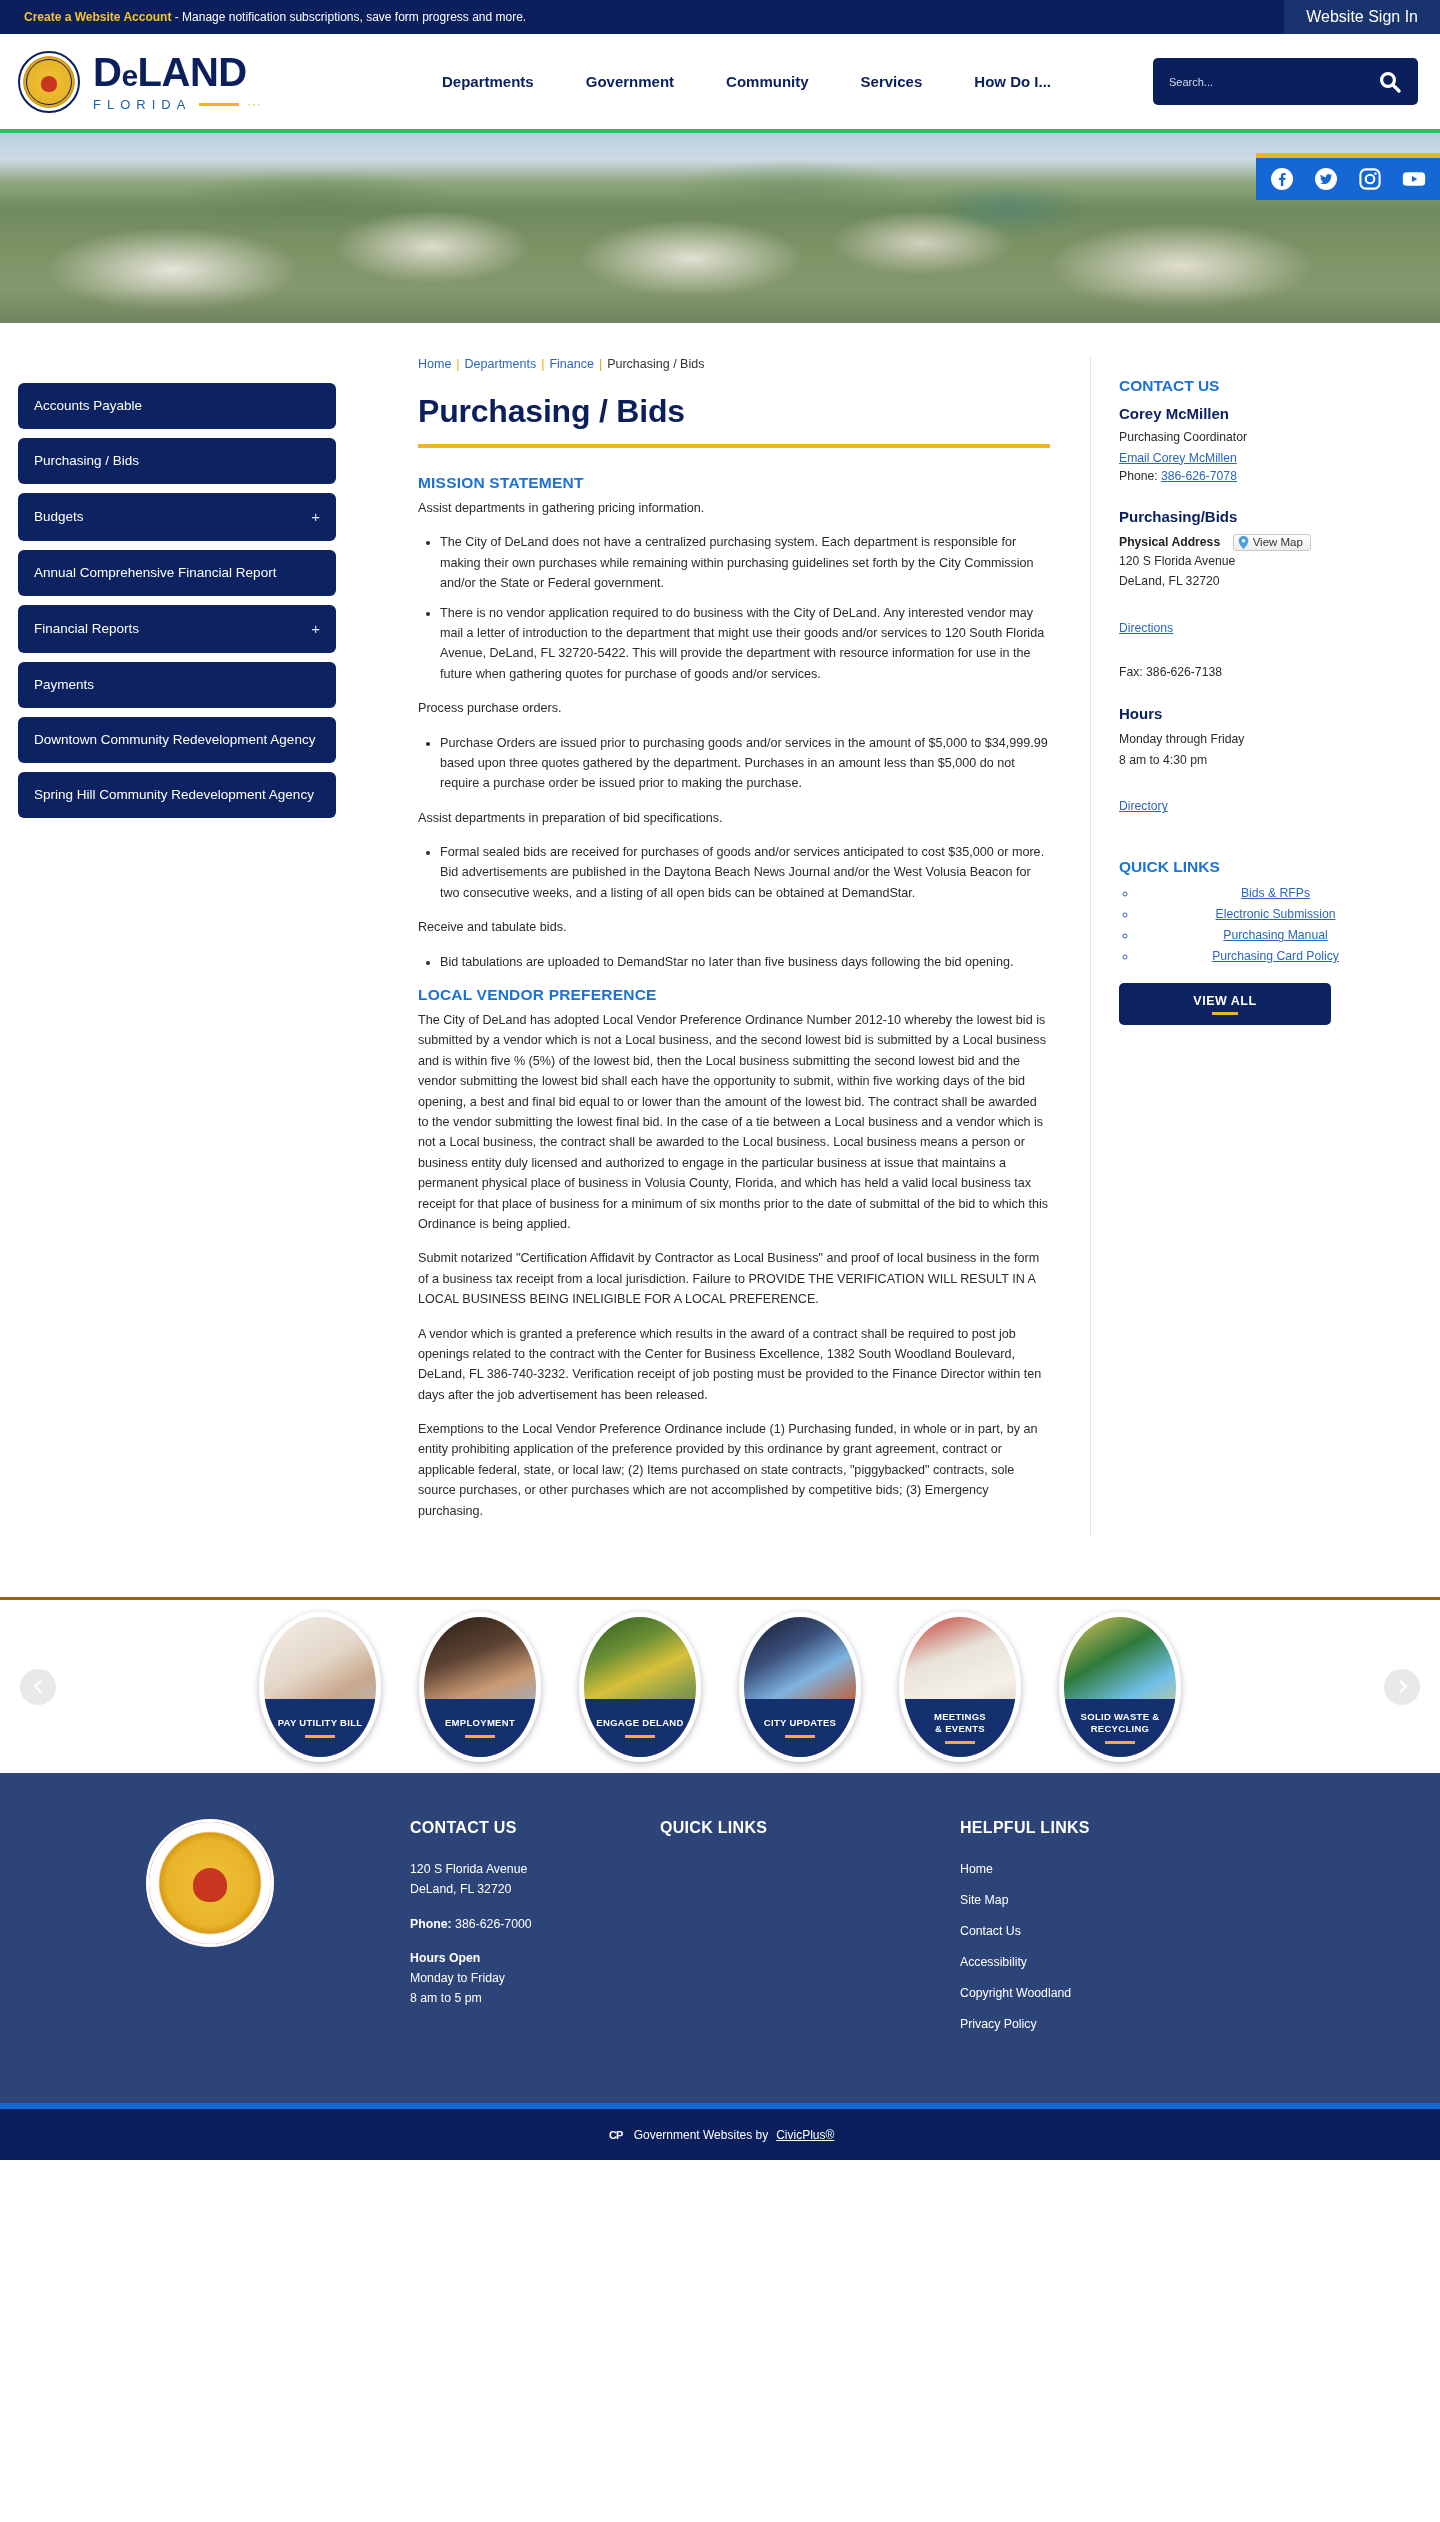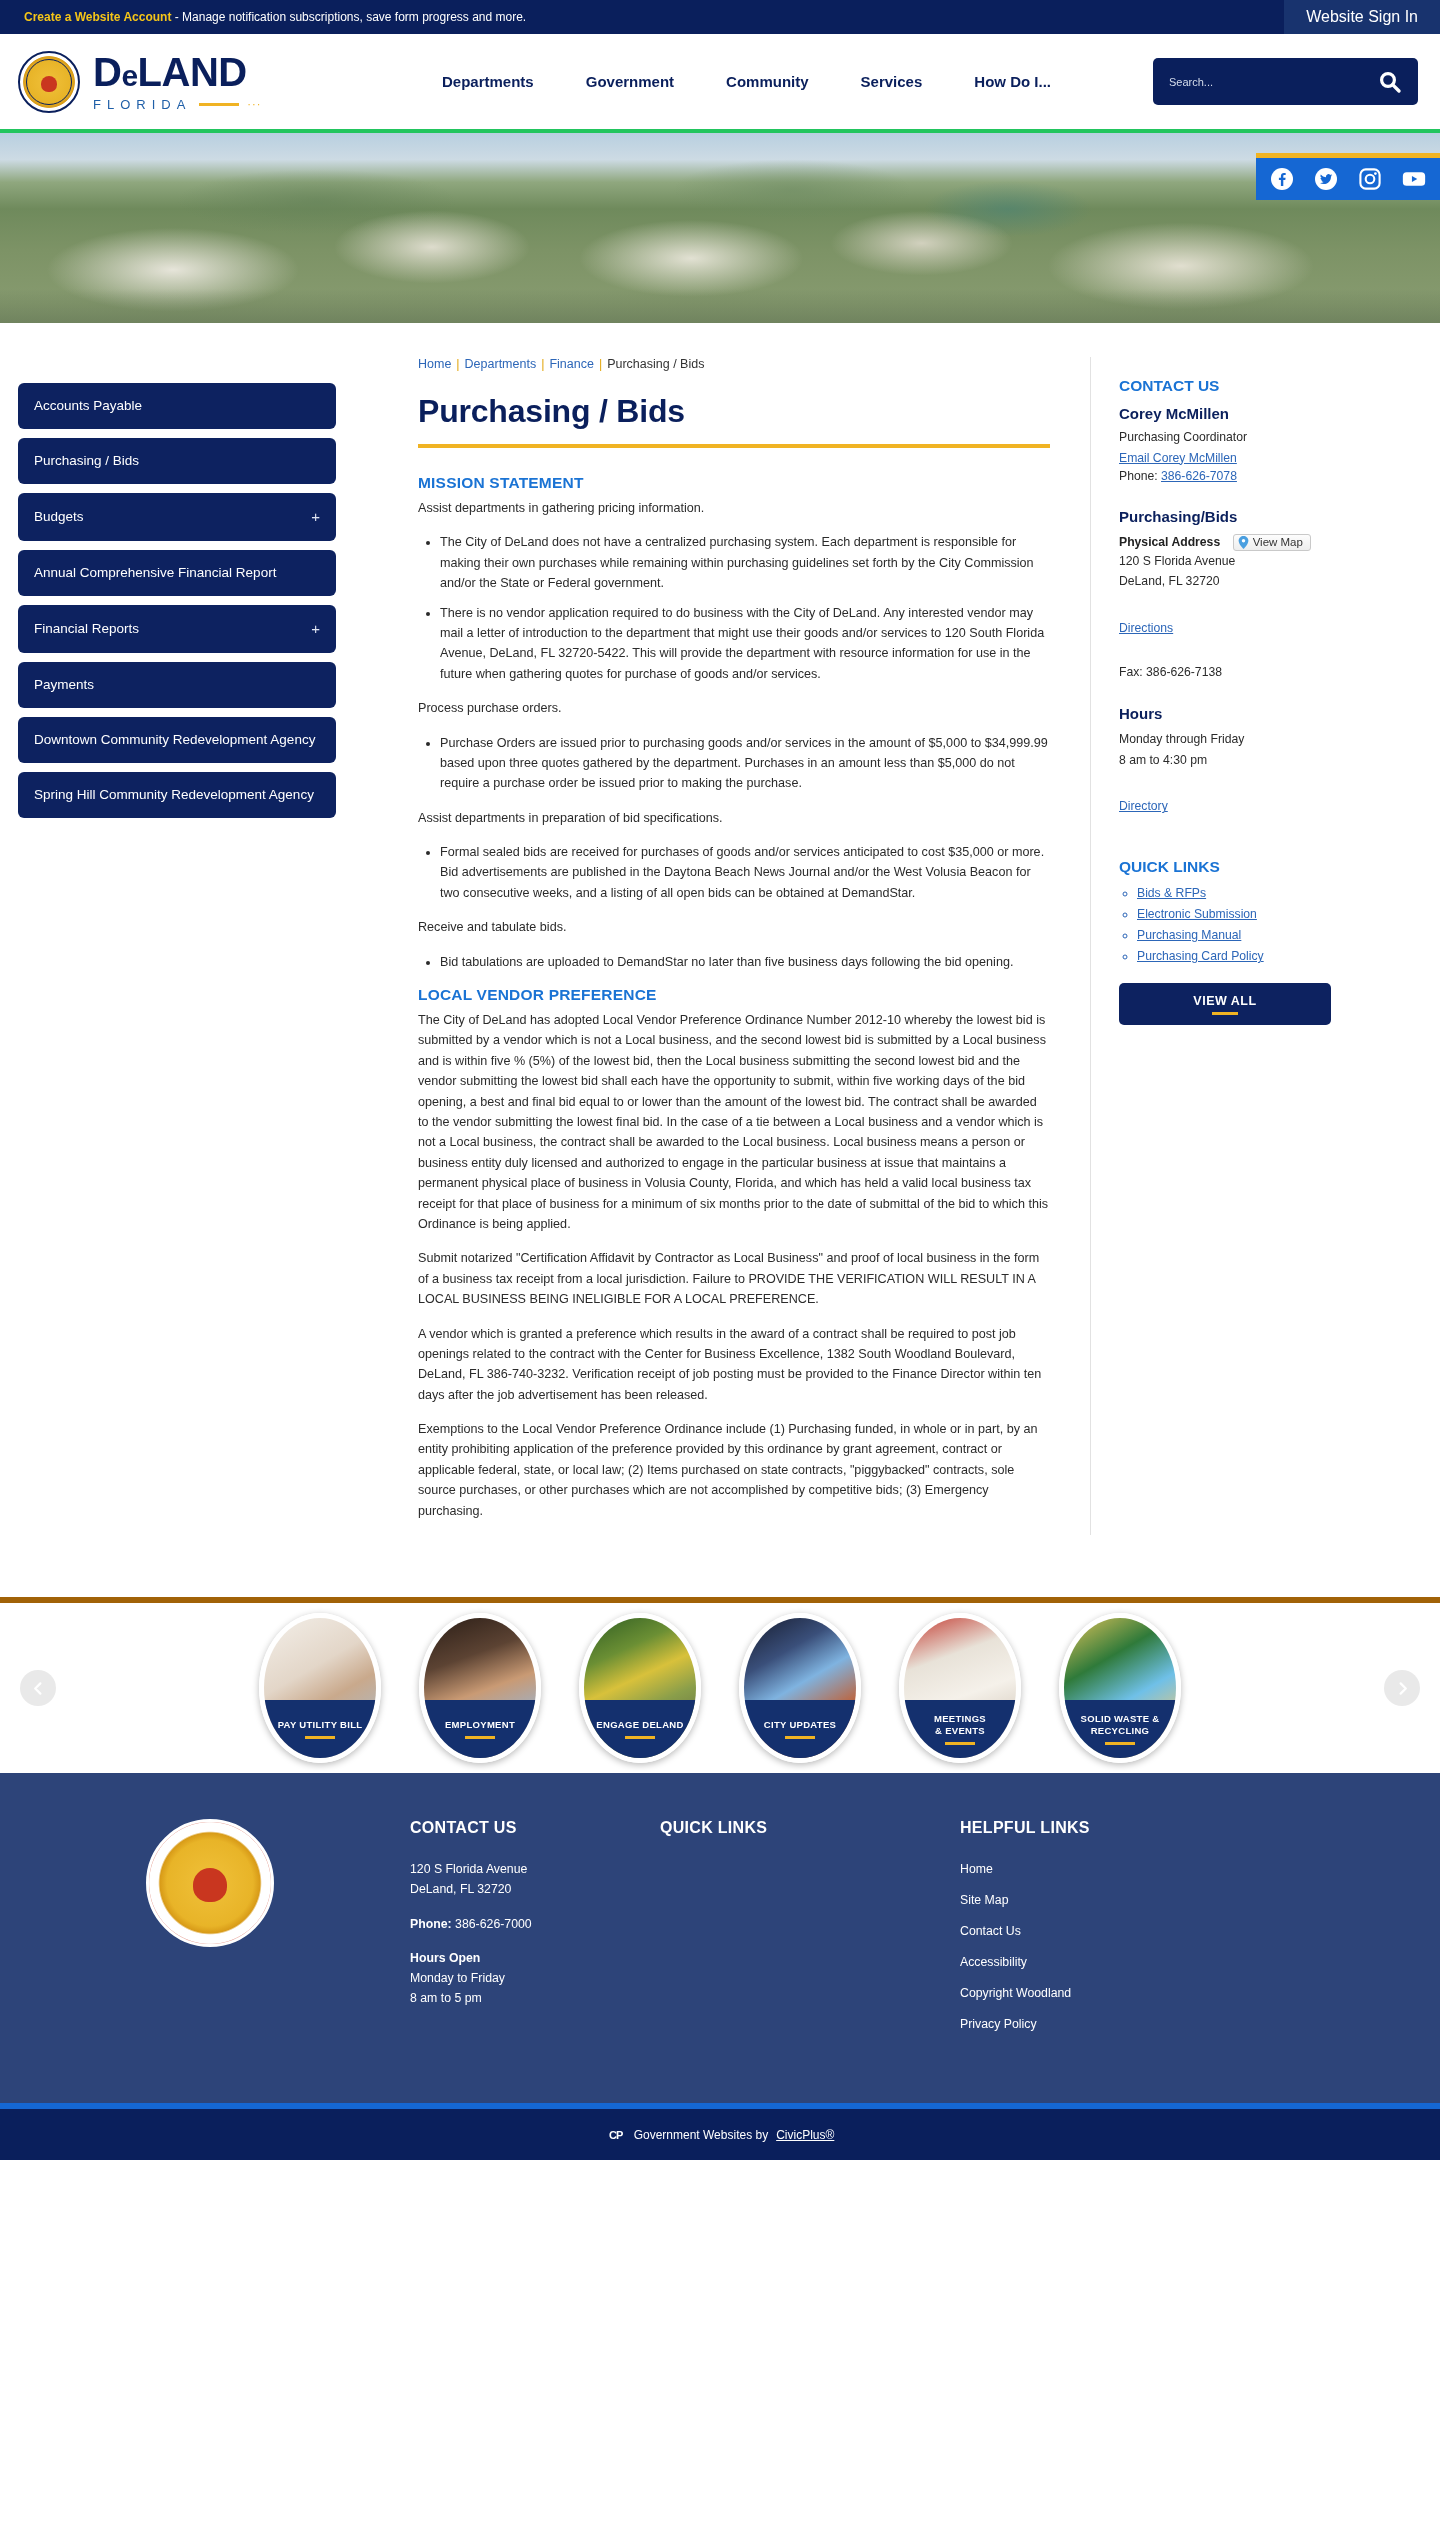--- a/index.html
+++ b/index.html
@@ -177,34 +177,34 @@
   .viewmap {
     display:inline-flex; align-items:center; gap:4px;
     border:1px solid #c9c9c9; background:linear-gradient(#fdfdfd,#eeeeee);
     border-radius:3px; padding:1px 7px 1px 4px; font-size:11.5px; color:#333;
     margin-left:8px; cursor:pointer; vertical-align:middle;
   }
   .pin { width:11px;height:13px;display:inline-block;}
   .rc-gap { height: 26px; }
   .rc-bold { font-weight:bold; font-size:12.2px; color:#222; }
   .quicklinks { margin: 8px 0 0 18px; }
-  .quicklinks li { list-style: circle; font-size:12.2px; margin-bottom:7px; color:#2c66b8;}
+  .quicklinks li { list-style: circle; font-size:12.2px; margin-bottom:7px; color:#2c66b8;text-align:center;}
   .quicklinks li a { color:#2c66b8; text-decoration:underline; }
   .viewall-btn {
     margin-top:20px; width: 212px; height: 42px; background:#0d2260; color:#fff;
     border-radius:5px; display:flex; flex-direction:column; align-items:center;
     justify-content:center; font-size:12.5px; font-weight:bold; letter-spacing:.5px;
     cursor:pointer; gap:4px;
   }
   .viewall-btn .ul { width:26px;height:3px;background:#f0b323;}
 
   
   .carousel {
     position: relative; height: 176px; margin-top: 62px;
-    border-top: 6px solid #a16207;
+    border-top: 3px solid #a16207;
     display: flex; align-items: center; justify-content: center; gap: 38px;
   }
   .c-card { width: 122px; height: 150px; position: relative; }
   .c-oval {
     width: 122px; height: 150px; border-radius: 50% / 50%;
     overflow: hidden; position: relative;
     border: 5px solid #ffffff; box-shadow: 0 2px 7px rgba(0,0,0,.28);
   }
   .c-img { position:absolute; inset:0; }
   .c-label {

